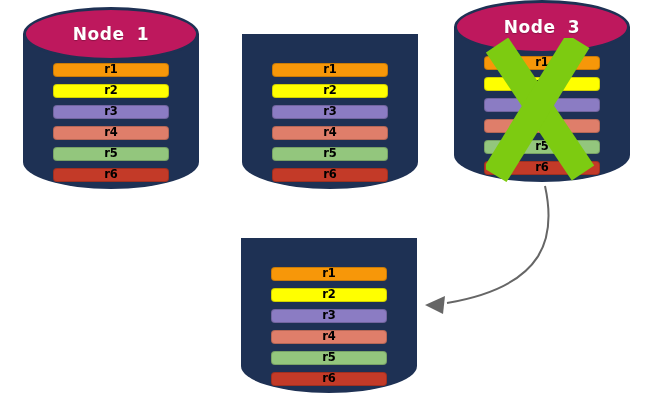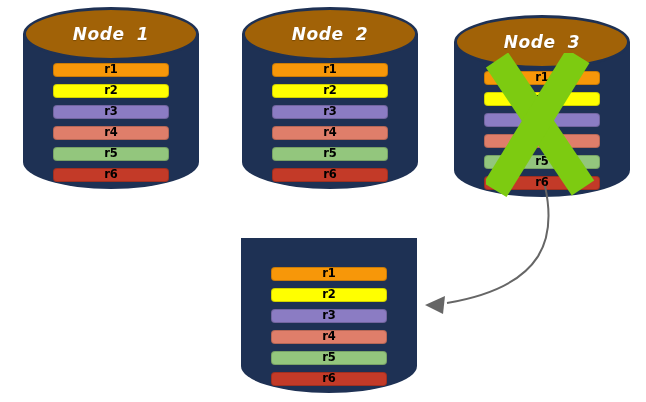--- a/index.html
+++ b/index.html
@@ -5,34 +5,34 @@
   html,body{margin:0;padding:0;}
   body{
     width:646px;height:402px;position:relative;overflow:hidden;
     background:#ffffff;
     font-family:"DejaVu Sans","Liberation Sans",sans-serif;
   }
   
   .cyl{position:absolute;width:176px;height:182px;}
   .pos1{left:23px;top:7px;}
   .pos2{left:242px;top:7px;}
-  .pos3{left:454px;top:15px;}
+  .pos3{left:454px;top:0;}
   .pos4{left:241px;top:211px;}
   .cyl-bottom{
     position:absolute;left:0;right:0;bottom:0;height:54px;
     border-radius:50%;background:#1E3154;
   }
   .cyl-body{
     position:absolute;left:0;right:0;top:27px;bottom:27px;
     background:#1E3154;
   }
   .cyl-top{
     position:absolute;left:0;right:0;top:0;height:54px;box-sizing:border-box;
-    border-radius:50%;background:#a16207;border:3px solid #1E3154;
-    display:flex;align-items:center;justify-content:center;z-index:2;font-style:italic;
+    border-radius:50%;background:#be185d;border:3px solid #1E3154;
+    display:flex;align-items:center;justify-content:center;z-index:2;
   }
   .cyl-title{
     color:#fff;font-weight:bold;font-size:17px;
     word-spacing:6px;letter-spacing:.5px;
     text-shadow:0 1px 1px rgba(0,0,0,.25);
   }
   
   .records{
     position:absolute;left:30px;right:30px;top:56px;
     display:flex;flex-direction:column;gap:7px;z-index:3;
@@ -62,23 +62,20 @@
     <div class="record" style="background: rgb(139, 124, 195);">r3</div>
     <div class="record" style="background: rgb(223, 126, 106);">r4</div>
     <div class="record" style="background: rgb(147, 198, 125);">r5</div>
     <div class="record" style="background: rgb(195, 58, 40);">r6</div>
   </div>
 </div>
 
 <div class="cyl pos2">
   <div class="cyl-bottom"></div>
   <div class="cyl-body"></div>
-  <div class="cyl-top">
-    <span class="cyl-title">Node 2</span>
-  </div>
   <div class="records">
     <div class="record" style="background: rgb(247, 151, 9);">r1</div>
     <div class="record" style="background: rgb(255, 255, 0);">r2</div>
     <div class="record" style="background: rgb(139, 124, 195);">r3</div>
     <div class="record" style="background: rgb(223, 126, 106);">r4</div>
     <div class="record" style="background: rgb(147, 198, 125);">r5</div>
     <div class="record" style="background: rgb(195, 58, 40);">r6</div>
   </div>
 </div>
 

